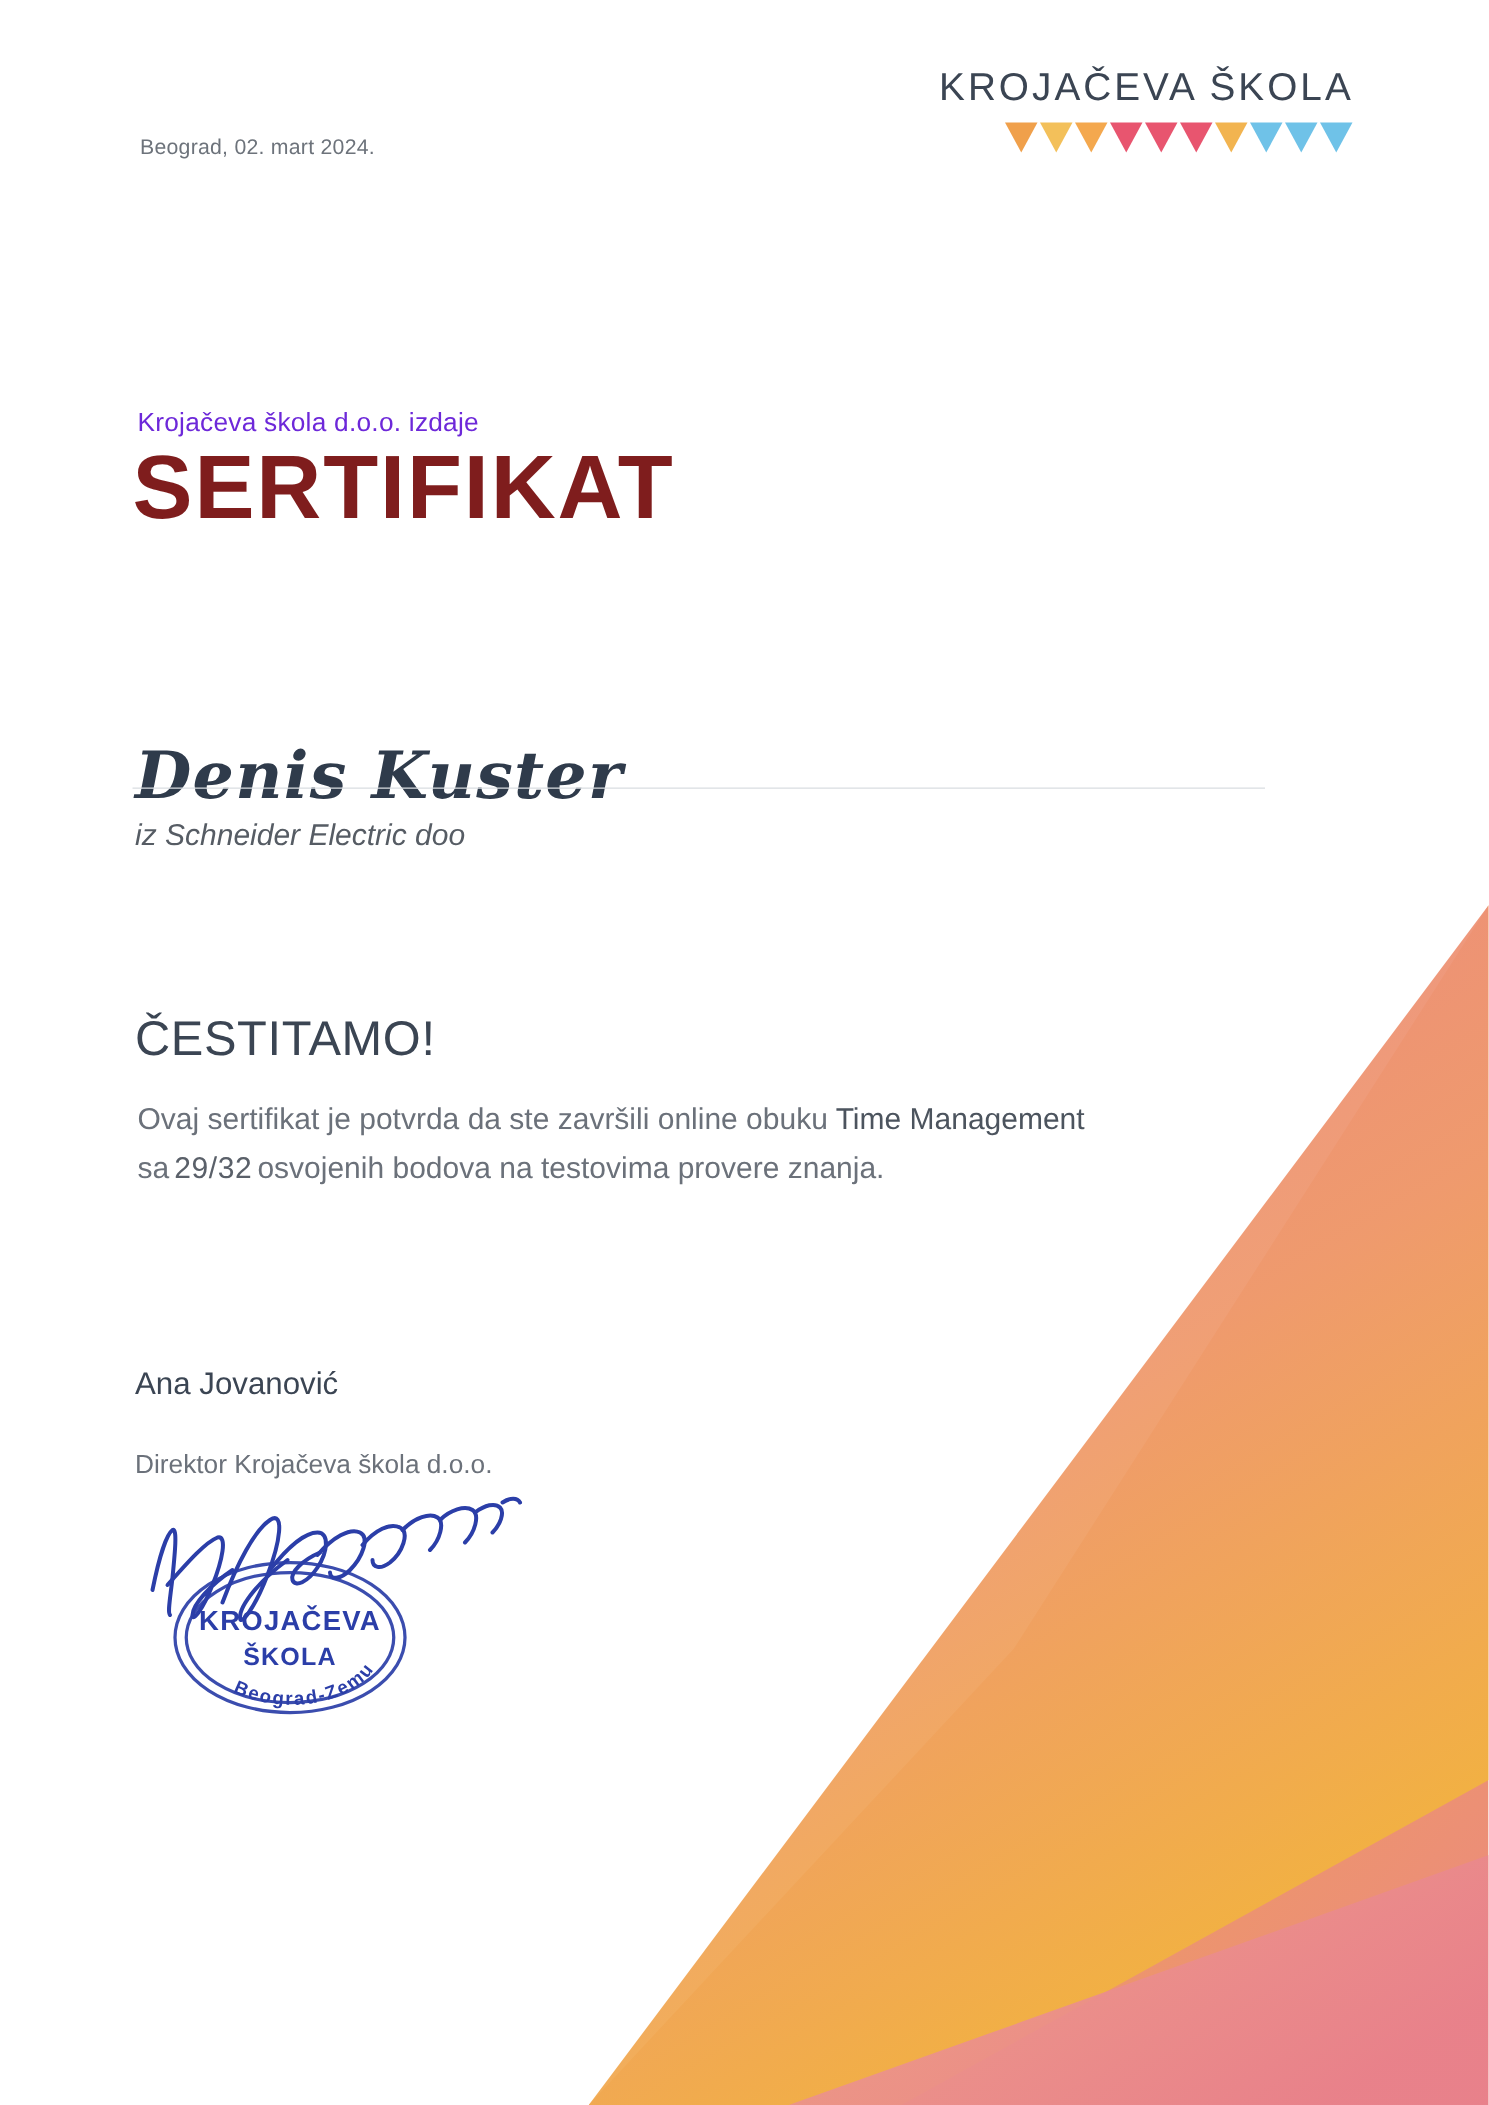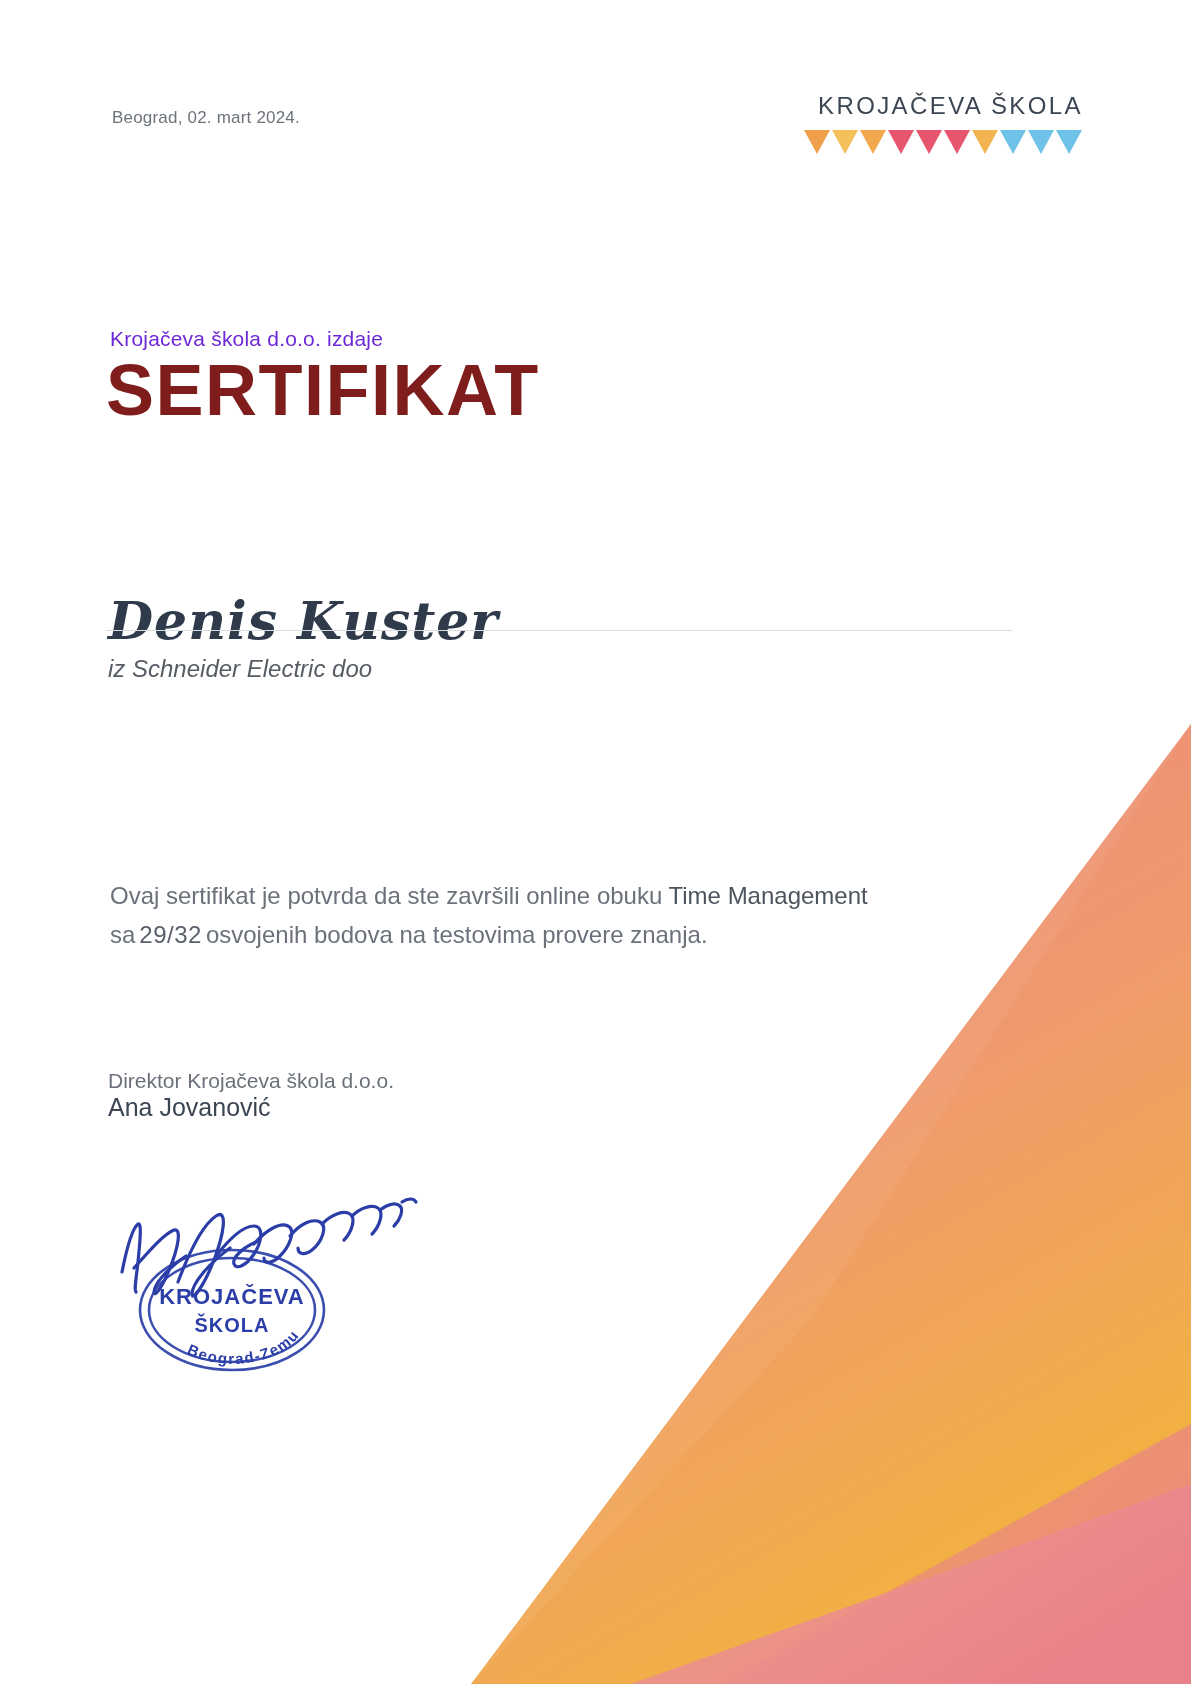--- a/index.html
+++ b/index.html
@@ -46,26 +46,25 @@
   }
 
   .logo-block {
     position: absolute;
     right: 108px;
     top: 52px;
     width: 400px;
     text-align: right;
   }
   .logo-text {
-    font-size: 24px;
+    font-size: 31px;
     letter-spacing: 2.4px;
     color: #3b4553;
     font-weight: 400;
     white-space: nowrap;
-    margin-top: 40px;
   }
   .logo-tri-row {
     margin-top: 10px;
     height: 26px;
     display: flex;
     justify-content: flex-end;
     align-items: flex-start;
   }
   .tri {
     width: 0;
@@ -160,21 +159,21 @@
   .signer-name {
     position: absolute;
     left: 108px;
     top: 1093px;
     font-size: 25px;
     color: #3b4553;
   }
   .signer-role {
     position: absolute;
     left: 108px;
-    top: 1069px;
+    top: 1160px;
     font-size: 21px;
     color: #6b717a;
   }
 
   .signature-art {
     position: absolute;
     left: 104px;
     top: 1172px;
     width: 330px;
     height: 220px;
@@ -224,20 +223,21 @@
     </div>
   </div>
 
   <div class="issuer">Krojačeva škola d.o.o. izdaje</div>
   <div class="cert-title">SERTIFIKAT</div>
 
   <div class="recipient-name">Denis  Kuster</div>
   <div class="recipient-rule"></div>
   <div class="recipient-company">iz Schneider Electric doo</div>
 
+  <div class="congrats">ČESTITAMO!</div>
   <div class="body-text">
     <span>Ovaj sertifikat je potvrda da ste završili online obuku </span><b>Time Management</b><br>
     <span>sa</span><span class="score">29/32</span><span>osvojenih bodova na testovima provere znanja.</span>
   </div>
 
   <div class="signer-name">Ana Jovanović</div>
   <div class="signer-role">Direktor Krojačeva škola d.o.o.</div>
 
   <svg class="signature-art" viewBox="0 0 330 220">
     <g fill="none" stroke="#2b3ea8" stroke-width="3.2" stroke-linecap="round">

